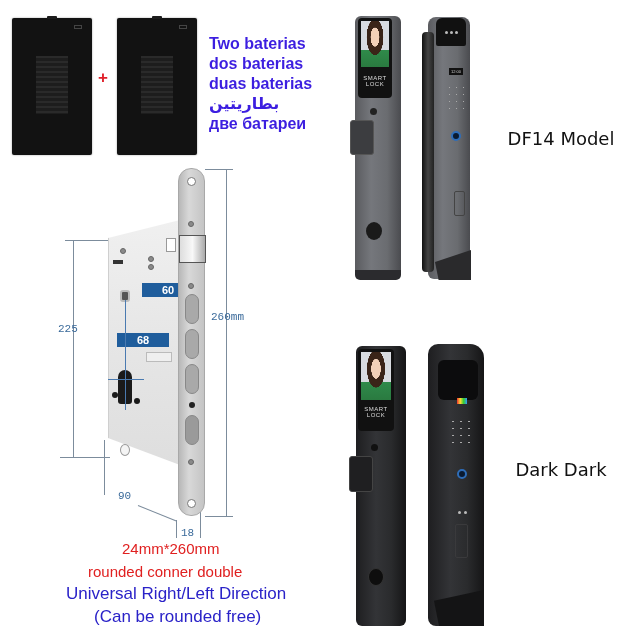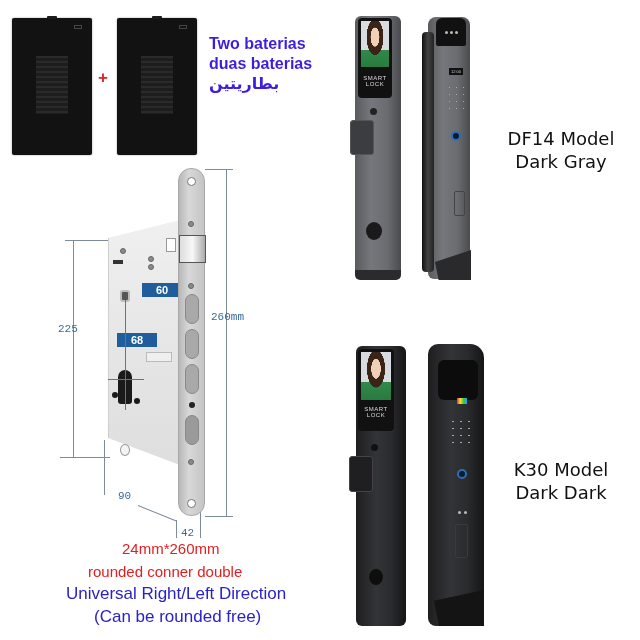--- a/index.html
+++ b/index.html
@@ -38,21 +38,21 @@
     border: 1px solid #cfcfcf;
     clip-path: polygon(0 8%, 100% 0, 100% 100%, 0 88%);
   }
   .faceplate {
     position: absolute; left: 178px; top: 168px; width: 27px; height: 348px;
     background: linear-gradient(90deg, #b8b8b8 0%, #d8d8d8 40%, #c4c4c4 100%);
     border-radius: 13px; border: 1px solid #a8a8a8;
   }
   .slot { position: absolute; left: 6px; width: 14px; height: 30px; border-radius: 7px; background: #a9a9a9; border: 1px solid #888; }
   .screw { position: absolute; width: 6px; height: 6px; border-radius: 50%; background: #8a8a8a; border: 1px solid #666; }
-  .badge { position: absolute; background: #1f5d9c; color: #fff; font-size: 11px; font-weight: bold; padding: 0 14px; line-height: 14px; }
+  .badge { position: absolute; background: #1f5d9c; color: #fff; font-size: 11px; font-weight: bold; padding: 0 20px; line-height: 14px; }
 
   .spec-red { position: absolute; color: #e02020; font-size: 15px; text-align: center; white-space: nowrap; }
   .spec-blue { position: absolute; color: #2a22c8; font-size: 17px; text-align: center; white-space: nowrap; }
 
   
   .panel { position: absolute; border-radius: 6px; }
   .gray-panel { background: linear-gradient(90deg, #5a5b5f 0%, #75777c 35%, #6a6c70 70%, #4a4b4f 100%); }
   .black-panel { background: linear-gradient(90deg, #1e1e20 0%, #333437 40%, #2a2b2d 70%, #151516 100%); }
   .screen { position: absolute; background: #111; border-radius: 4px; overflow: hidden; }
   .photo { position: absolute; left: 3px; top: 3px; right: 3px; height: 58%;
@@ -72,43 +72,45 @@
   <div class="label"></div>
 </div>
 <div class="plus">+</div>
 <div class="battery" style="left:117px;top:18px;width:80px;height:137px;">
   <div class="logo"></div>
   <div class="label"></div>
 </div>
 
 <div class="batt-text">
   <div>Two baterias</div>
+  <div>dos baterias</div>
   <div>duas baterias</div>
   <div style="direction:rtl;text-align:left;">بطاريتين</div>
+  <div>две батареи</div>
 </div>
 
 <div>
 
   <div class="dim-line" style="left:226px;top:170px;width:1px;height:346px;"></div>
   <div class="dim-line" style="left:205px;top:169px;width:28px;height:1px;"></div>
   <div class="dim-line" style="left:205px;top:516px;width:28px;height:1px;"></div>
   <div class="dim-text" style="left:211px;top:311px;">260mm</div>
 
   <div class="dim-line" style="left:73px;top:240px;width:1px;height:218px;"></div>
   <div class="dim-line" style="left:65px;top:240px;width:45px;height:1px;"></div>
   <div class="dim-line" style="left:60px;top:457px;width:50px;height:1px;"></div>
   <div class="dim-text" style="left:58px;top:323px;">225</div>
 
   <div class="dim-line" style="left:104px;top:440px;width:1px;height:55px;"></div>
   <div class="dim-line" style="left:138px;top:505px;width:42px;height:1px;transform:rotate(22deg);transform-origin:left;"></div>
   <div class="dim-text" style="left:118px;top:490px;">90</div>
 
   <div class="dim-line" style="left:176px;top:520px;width:1px;height:18px;"></div>
   <div class="dim-line" style="left:200px;top:510px;width:1px;height:28px;"></div>
-  <div class="dim-text" style="left:181px;top:527px;">42</div>
+  <div class="dim-text" style="left:181px;top:527px;">18</div>
 
   <div class="lockbody"></div>
   <div class="screw" style="left:120px;top:248px;"></div>
   <div class="screw" style="left:148px;top:256px;"></div>
   <div class="screw" style="left:148px;top:264px;"></div>
   <div class="abs" style="left:113px;top:260px;width:10px;height:4px;background:#333;"></div>
   <div class="abs" style="left:120px;top:290px;width:10px;height:12px;background:#555;border-radius:3px;border:2px solid #bbb;"></div>
   <div class="abs" style="left:118px;top:370px;width:14px;height:34px;background:#1a1a1a;border-radius:7px 7px 3px 3px;"></div>
   <div class="abs" style="left:112px;top:392px;width:6px;height:6px;border-radius:50%;background:#1a1a1a;"></div>
   <div class="abs" style="left:134px;top:398px;width:6px;height:6px;border-radius:50%;background:#1a1a1a;"></div>
@@ -161,21 +163,20 @@
   <div class="dot" style="left:455px;top:31px;"></div>
   <div class="abs" style="left:449px;top:68px;width:14px;height:7px;background:#111;color:#ccc;font-size:4px;text-align:center;line-height:7px;">12:00</div>
   <div class="abs" style="left:446px;top:84px;width:20px;height:28px;background:radial-gradient(circle,#aaa 0.6px,transparent 1px) 0 0/7px 7px;"></div>
   <div class="fp" style="left:451px;top:131px;width:10px;height:10px;"></div>
   <div class="abs" style="left:454px;top:191px;width:11px;height:25px;border:1px solid #444;border-radius:2px;"></div>
   <div class="abs" style="left:435px;top:250px;width:36px;height:30px;background:#2a2a2c;clip-path:polygon(0 40%,100% 0,100% 100%,10% 100%);"></div>
 </div>
 
 <div class="model-label" style="left:494px;top:127px;width:134px;">
   <div>DF14 Model</div>
-  <div>Dark Gray</div>
 </div>
 
 <div>
   <div class="panel black-panel" style="left:356px;top:346px;width:50px;height:280px;"></div>
   <div class="screen" style="left:358px;top:349px;width:36px;height:82px;">
     <div class="photo"></div>
     <div class="screen-text" style="top:57px;">SMART LOCK</div>
   </div>
   <div class="abs" style="left:371px;top:444px;width:7px;height:7px;border-radius:50%;background:#111;"></div>
   <div class="handle" style="left:349px;top:456px;width:24px;height:36px;background:#1f1f21;border:1px solid #444;"></div>
@@ -186,15 +187,14 @@
   <div class="abs" style="left:457px;top:398px;width:10px;height:6px;background:linear-gradient(90deg,#e33,#fd3,#3c3,#39f);"></div>
   <div class="abs" style="left:449px;top:418px;width:26px;height:28px;background:radial-gradient(circle,#aaa 0.6px,transparent 1px) 0 0/8px 7px;"></div>
   <div class="fp" style="left:457px;top:469px;width:10px;height:10px;"></div>
   <div class="dot" style="left:458px;top:511px;"></div>
   <div class="dot" style="left:464px;top:511px;"></div>
   <div class="abs" style="left:455px;top:524px;width:13px;height:34px;border:1px solid #3a3a3c;border-radius:2px;"></div>
   <div class="abs" style="left:434px;top:590px;width:50px;height:36px;background:#141415;clip-path:polygon(0 30%,100% 0,100% 100%,10% 100%);"></div>
 </div>
 
 <div class="model-label" style="left:494px;top:458px;width:134px;">
-  <div>K30 Model</div>
   <div>Dark Dark</div>
 </div>
 
 </body></html>

